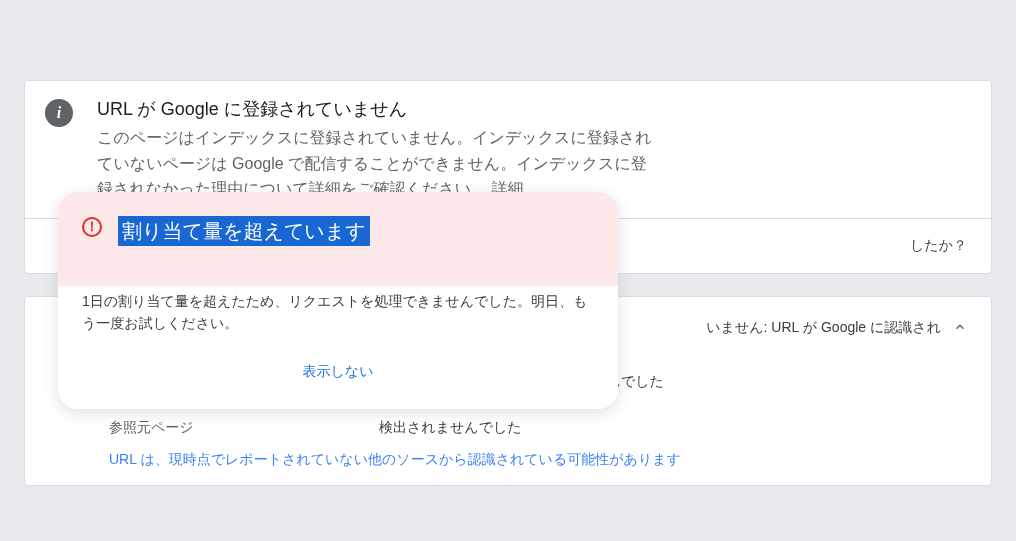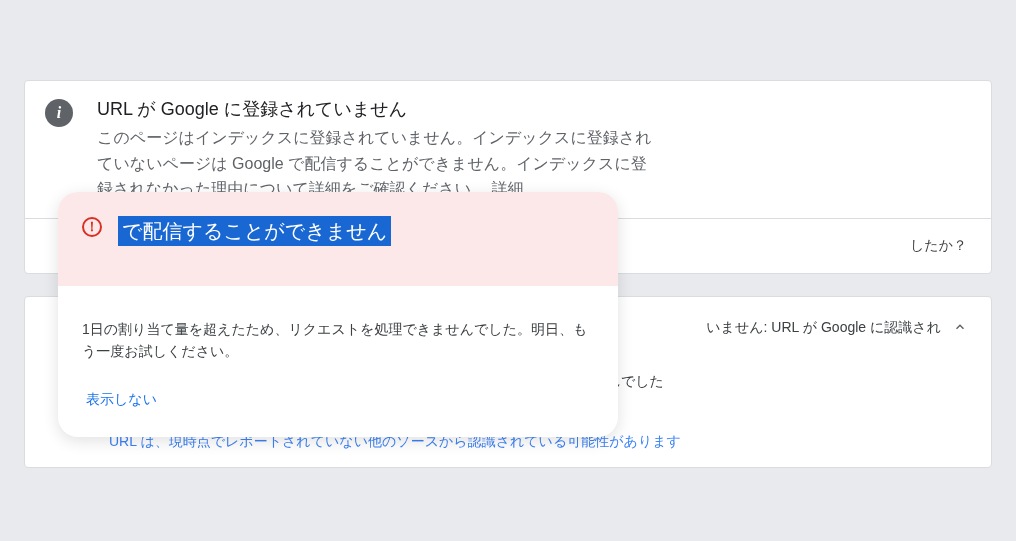--- a/index.html
+++ b/index.html
@@ -157,28 +157,28 @@
       margin-top: 1px;
     }
     .modal-title {
       font-size: 20px;
       color: #fff;
       background: #1967d2;
       padding: 2px 4px;
       line-height: 1.3;
     }
     .modal-body {
-      padding: 32px 24px 8px 24px;
+      padding: 4px 24px 8px 24px;
       font-size: 14px;
       color: #3c4043;
       line-height: 1.6;
     }
     .modal-actions {
       display: flex;
-      justify-content: flex-start;
+      justify-content: center;
       padding: 12px 24px 20px 24px;
     }
     .modal-action {
       color: #1a73e8;
       font-size: 14px;
       font-weight: 500;
       background: none;
       border: none;
       cursor: pointer;
       padding: 8px 4px;
@@ -213,29 +213,31 @@
           <polyline points="6 15 12 9 18 15"></polyline>
         </svg>
     </span>
   </div>
   <div class="detail-rows">
     <div class="detail-row">
       <span class="detail-label">サイトマップ</span>
       <span class="detail-value">参照元サイトマップが検出されませんでした</span>
     </div>
     <div class="detail-row">
+      <span class="detail-label">参照元ページ</span>
+      <span class="detail-value">検出されませんでした</span>
     </div>
     <div class="note">URL は、現時点でレポートされていない他のソースから認識されている可能性があります</div>
   </div>
 </div>
 
 <div class="modal">
   <div class="modal-head">
     <div class="alert-icon">
       <span>！</span>
     </div>
-    <span class="modal-title">で配信することができません</span>
+    <span class="modal-title">割り当て量を超えています</span>
   </div>
   <div class="modal-body">1日の割り当て量を超えたため、リクエストを処理できませんでした。明日、もう一度お試しください。</div>
   <div class="modal-actions">
     <button class="modal-action">表示しない</button>
   </div>
 </div>
 
 </body></html>

